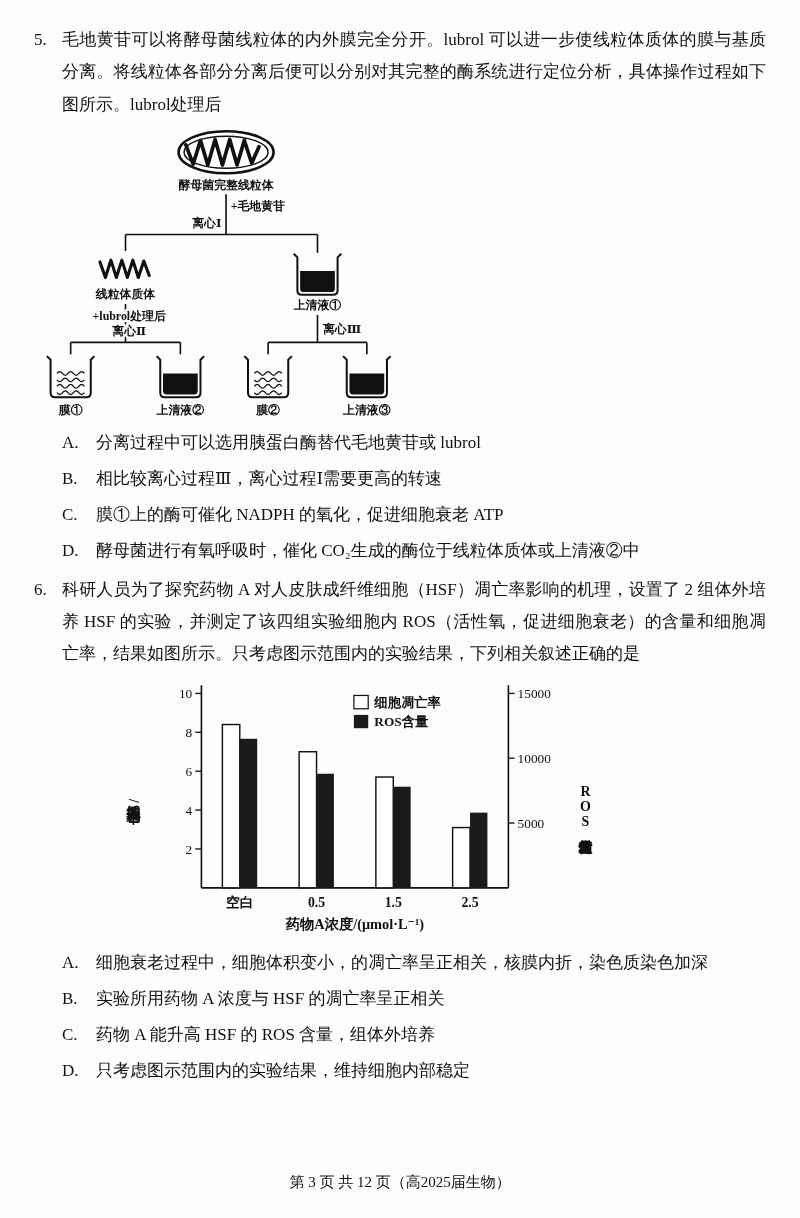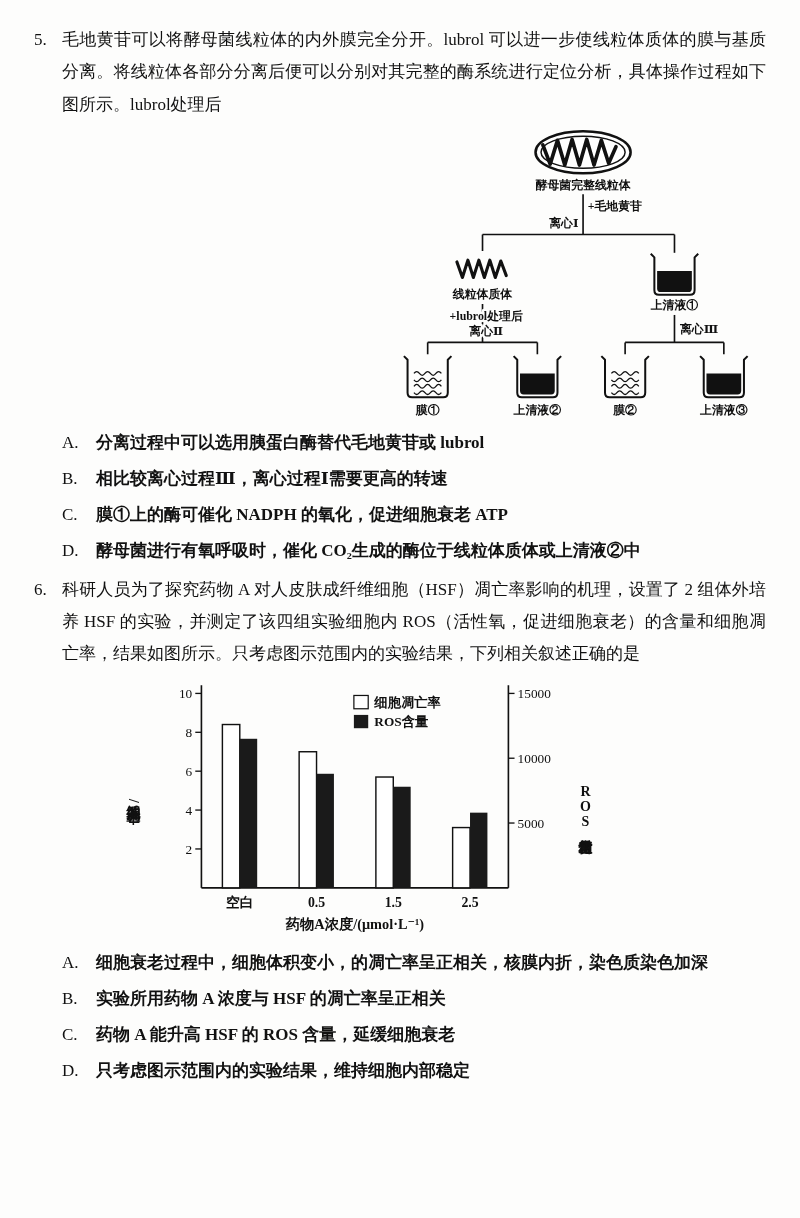--- a/index.html
+++ b/index.html
@@ -17,23 +17,23 @@
     padding: 24px 34px 0 34px;
     overflow: hidden;
   }
   .q-block { margin: 0; }
   .q-row { display: flex; font-size: 17px; line-height: 1.9; text-align: justify; }
   .q-num { flex: 0 0 28px; }
   .q-stem { flex: 1; }
   .options { list-style: none; margin: 4px 0 8px 0; padding: 0 0 0 28px; }
   .option { display: flex; font-size: 17px; line-height: 1.6; margin: 0 0 9px 0; }
   .opt-label { flex: 0 0 34px; }
-  .opt-text { flex: 1; font-weight: bold; }
+  .opt-text { flex: 1; }
   figure { margin: 0; }
-  .diagram { text-align: right; margin: 2px 0 4px 0; }
+  .diagram { text-align: left; margin: 2px 0 4px 0; }
   .diagram svg text {
     font-family: "Liberation Serif", "DejaVu Serif", serif;
     font-weight: bold;
     font-size: 13px;
     fill: #111;
   }
   .halo { paint-order: stroke; stroke: #fdfdfc; stroke-width: 5px; stroke-linejoin: round; }
   .chart-wrap { display: flex; align-items: center; margin: 4px 0 10px 88px; width: fit-content; }
   .chart-wrap svg text { font-family: "Liberation Serif", "DejaVu Serif", serif; fill: #111; }
   .v-label {
@@ -216,22 +216,23 @@
       <li class="option">
         <span class="opt-label">A.</span>
         <span class="opt-text">细胞衰老过程中，细胞体积变小，的凋亡率呈正相关，核膜内折，染色质染色加深</span>
       </li>
       <li class="option">
         <span class="opt-label">B.</span>
         <span class="opt-text">实验所用药物 A 浓度与 HSF 的凋亡率呈正相关</span>
       </li>
       <li class="option">
         <span class="opt-label">C.</span>
-        <span class="opt-text">药物 A 能升高 HSF 的 ROS 含量，延缓细胞衰老</span>
+        <span class="opt-text">药物 A 能升高 HSF 的 ROS 含量，组体外培养</span>
       </li>
       <li class="option">
         <span class="opt-label">D.</span>
         <span class="opt-text">只考虑图示范围内的实验结果，维持细胞内部稳定</span>
       </li>
     </ul>
   </section>
 
+  <footer class="page-footer">第 3 页 共 12 页（高2025届生物）</footer>
 </div>
 
 </body></html>

